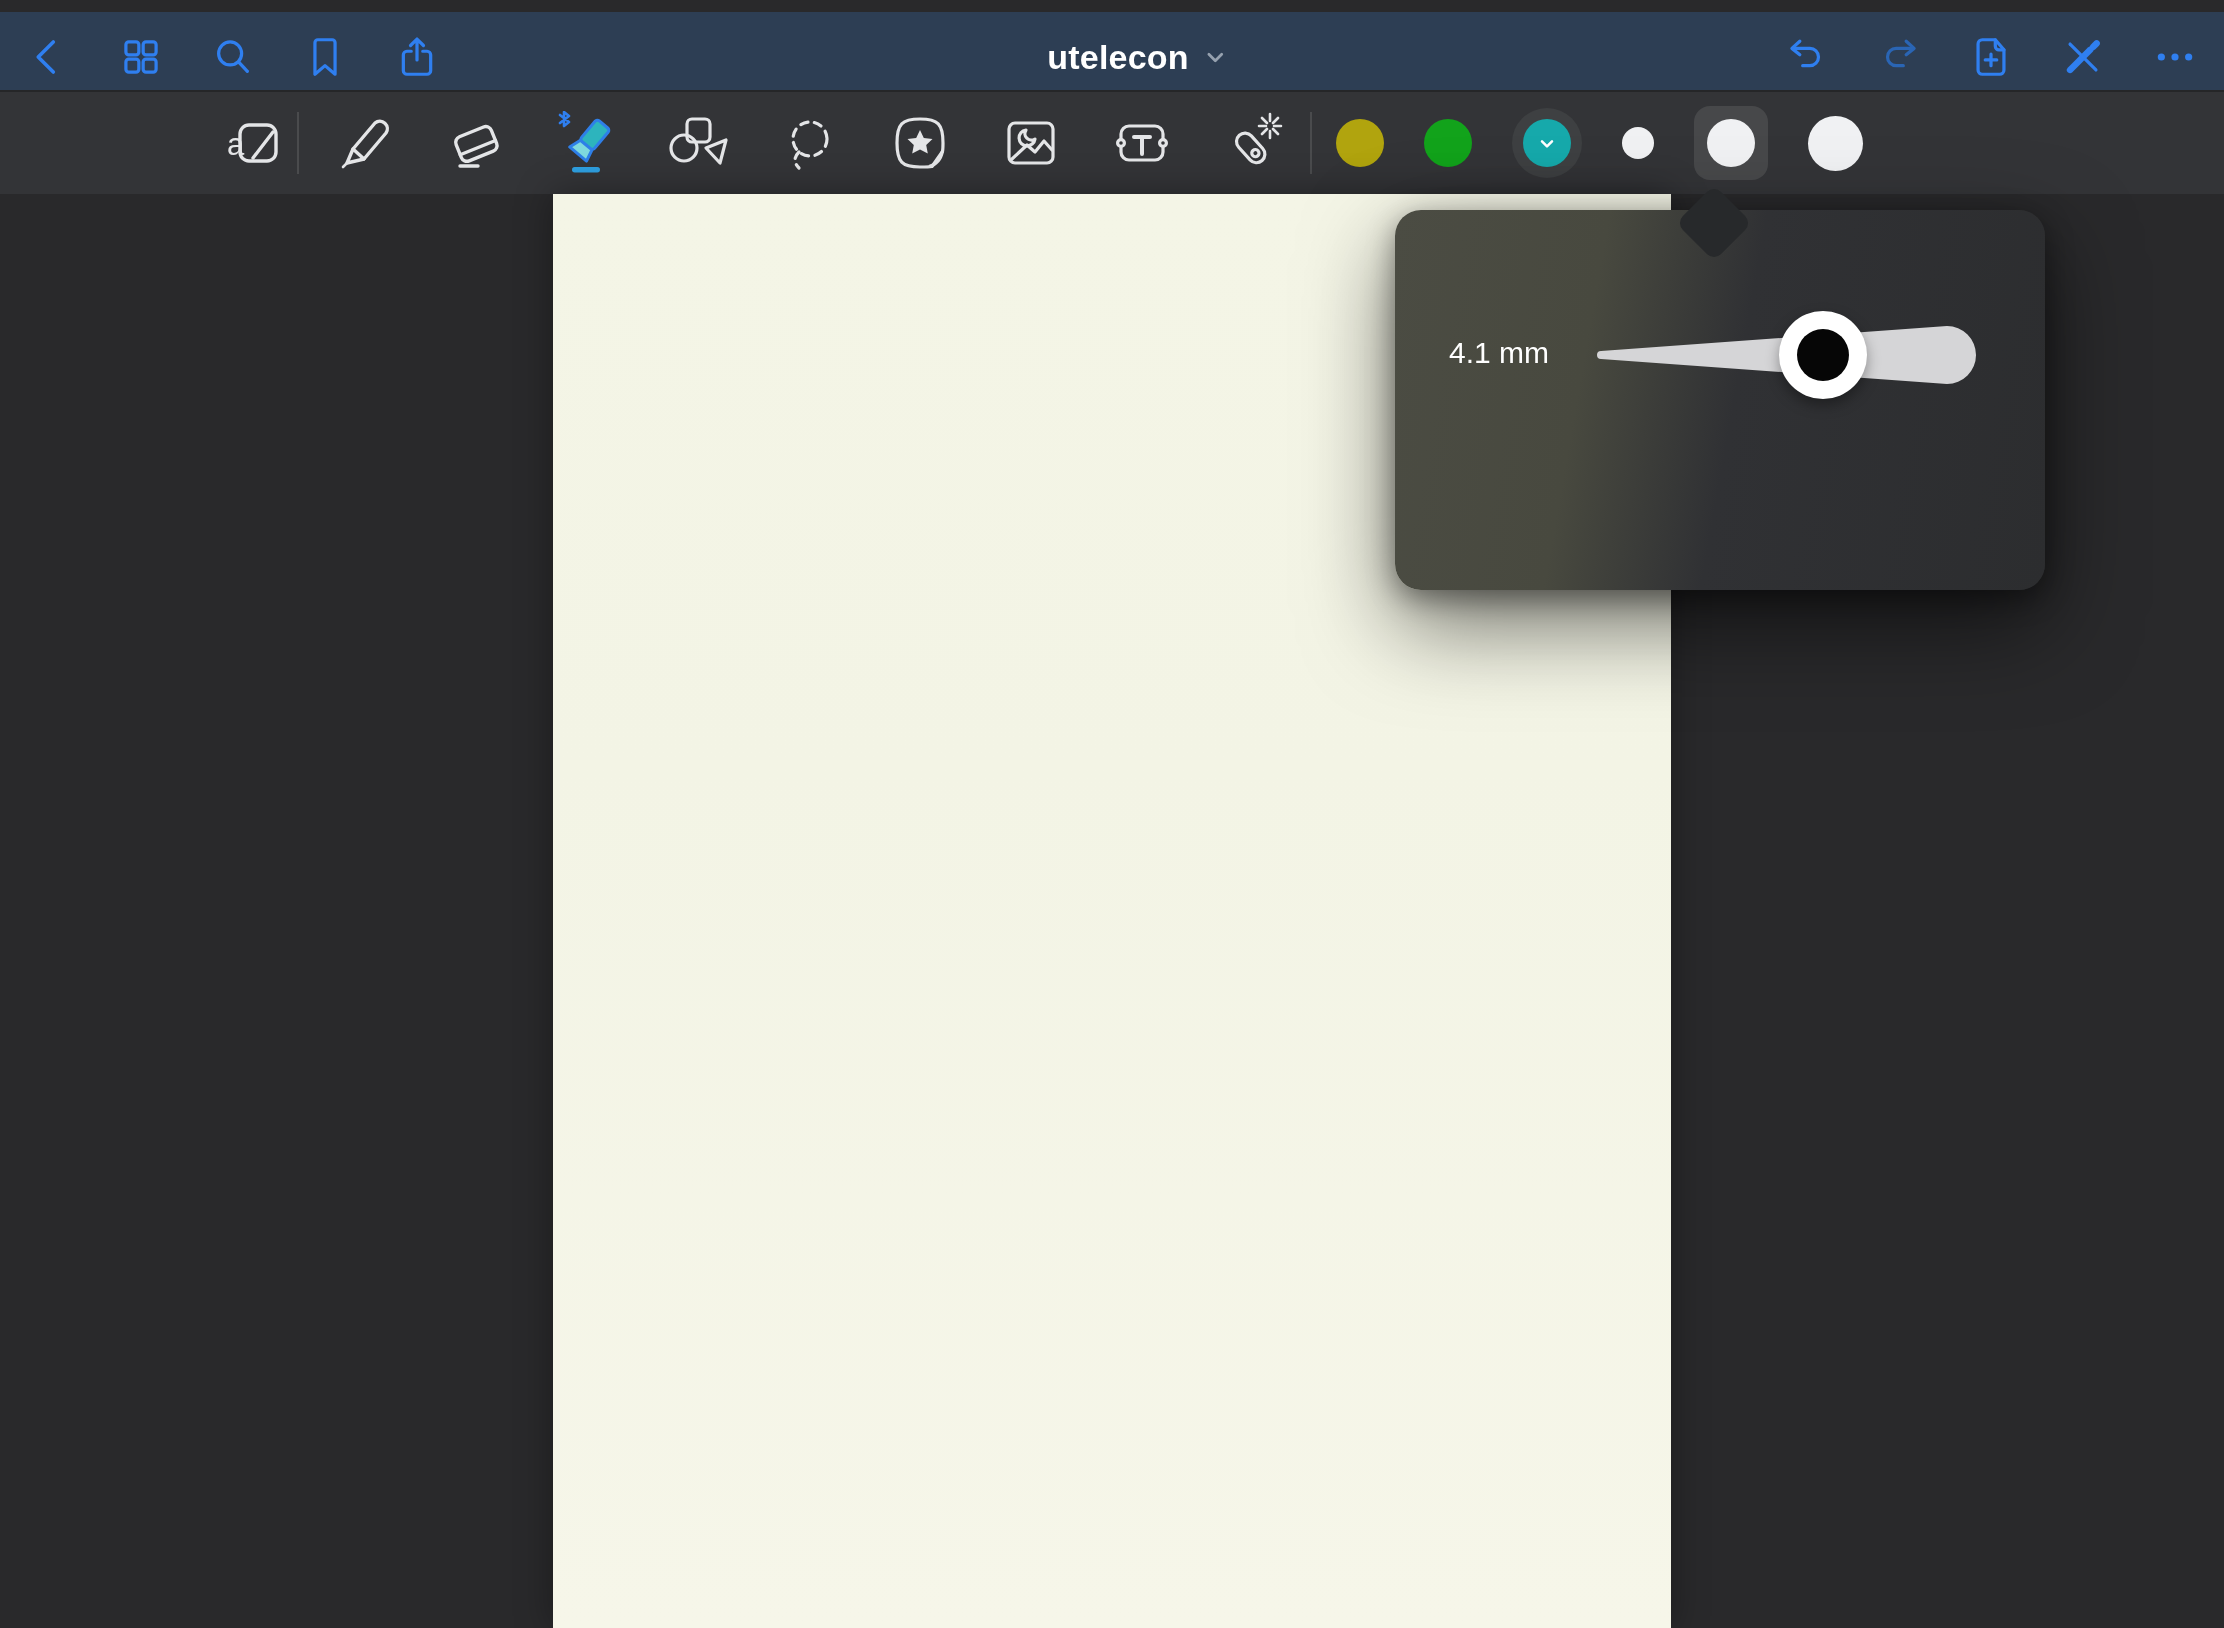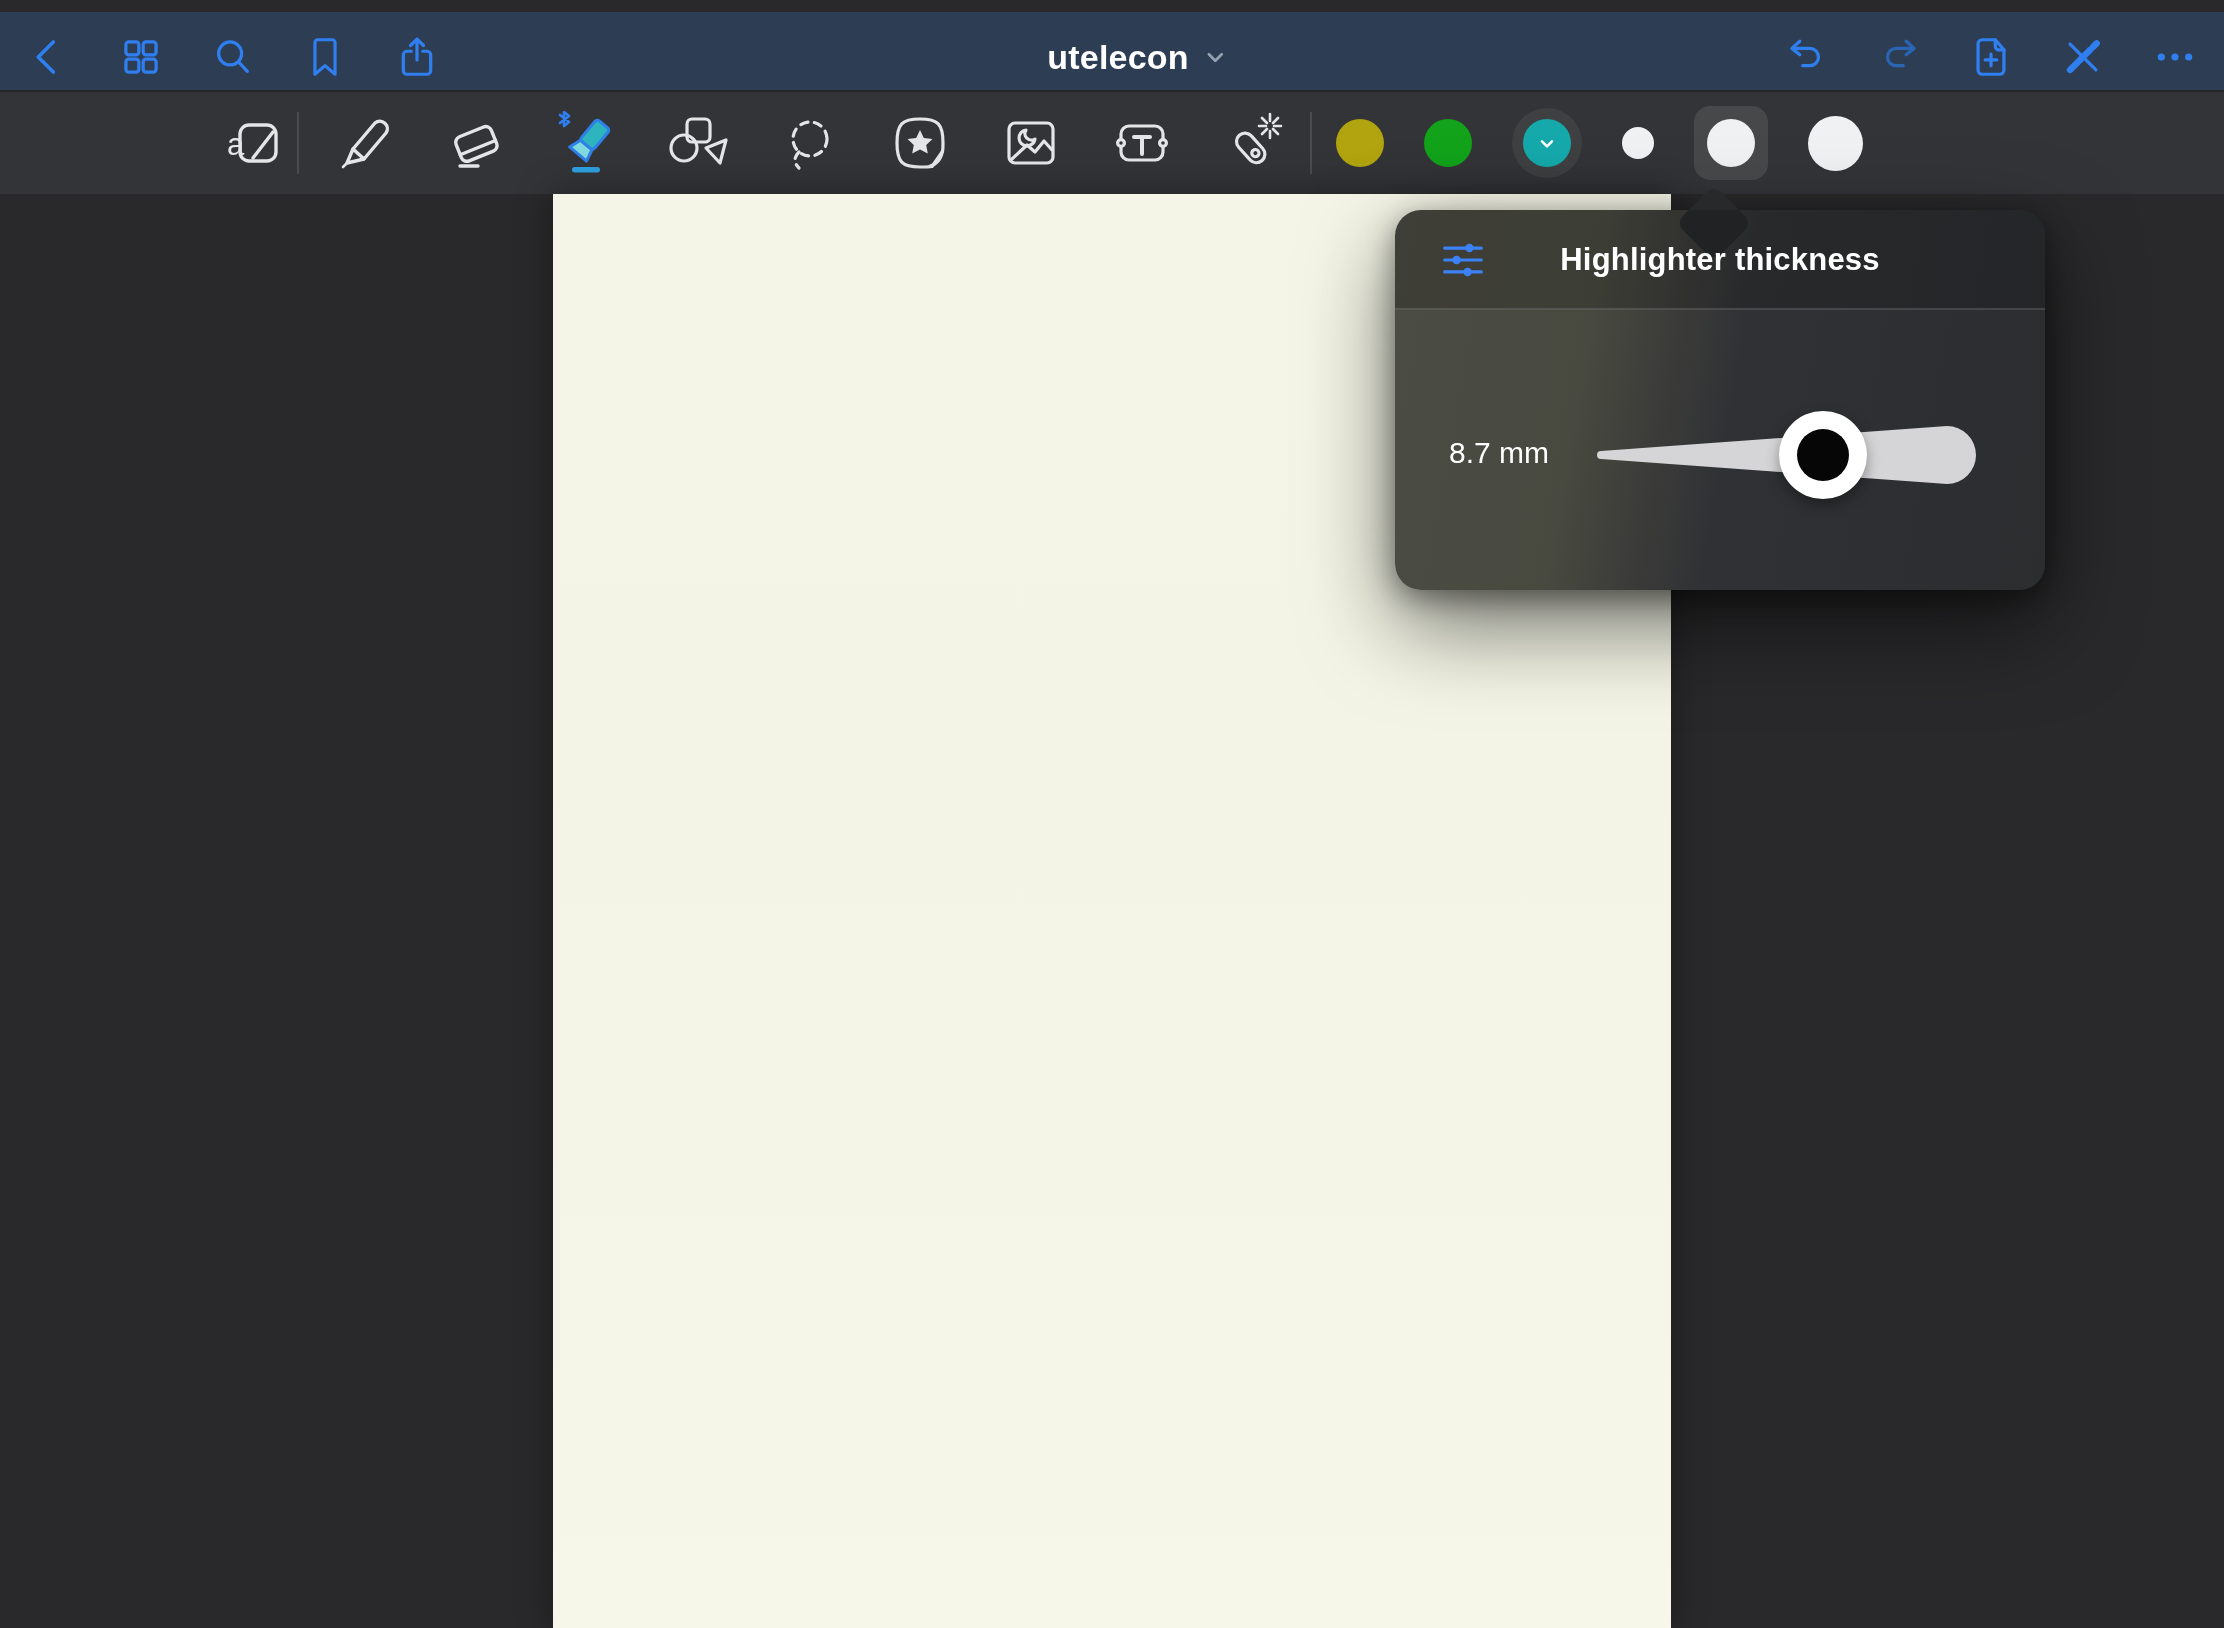--- a/index.html
+++ b/index.html
@@ -234,31 +234,22 @@
     </div>
     <div class="thick-dot" style="width:55px;height:55px;"></div>
   </div>
 </div>
 
 <div class="canvas">
   <div class="page"></div>
 
   <div class="popup">
     <div class="popup-caret"></div>
-    <div class="popup-header">
-      <svg class="hdr-icon" viewBox="0 0 48 48" fill="none" stroke="#3b82f7" stroke-width="3.4" stroke-linecap="round">
-        <path d="M4 11 h40 M4 24 h40 M4 37 h40"></path>
-        <circle cx="31" cy="11" r="4.6" fill="#3b82f7" stroke="none"></circle>
-        <circle cx="17" cy="24" r="4.6" fill="#3b82f7" stroke="none"></circle>
-        <circle cx="29" cy="37" r="4.6" fill="#3b82f7" stroke="none"></circle>
-      </svg>
-      <div class="popup-title">Highlighter thickness</div>
-    </div>
     <div class="popup-body">
-      <div class="value-label">8.7 mm</div>
+      <div class="value-label">4.1 mm</div>
       <div class="slider">
         <svg class="track" width="390" height="120" viewBox="0 0 390 120">
           <path d="M6 56 L352 31 A29 29 0 1 1 352 89 L6 64 A4 4 0 0 1 6 56 Z" fill="#d5d5d7"></path>
         </svg>
         <div class="thumb">
           <div class="thumb-inner"></div>
         </div>
       </div>
     </div>
   </div>

